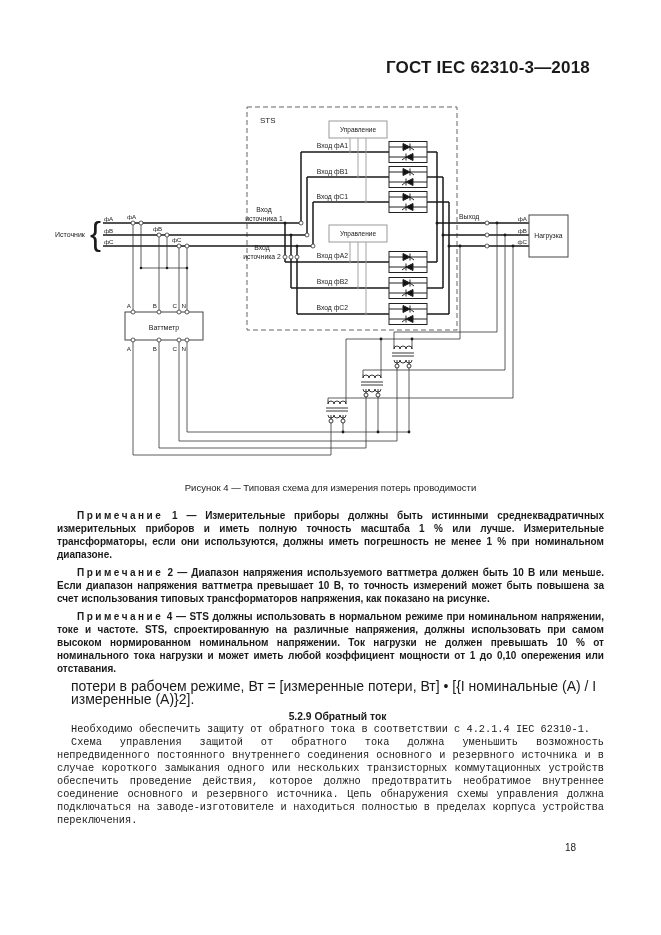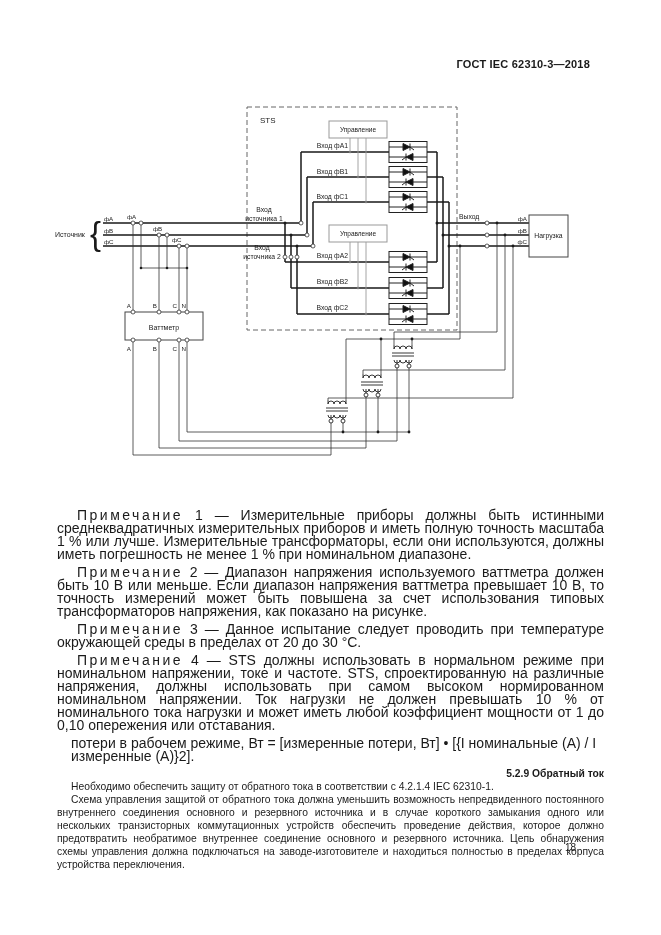--- a/index.html
+++ b/index.html
@@ -3,36 +3,36 @@
 <meta charset="utf-8">
 <style>
   html,body { margin:0; padding:0; background:#e8e8e8; }
   .page {
     position:relative; width:661px; height:935px; margin:0 auto;
     background:#ffffff; font-family:"Liberation Sans", sans-serif; color:#1a1a1a;
     overflow:hidden;
   }
   .header {
     position:absolute; top:58px; right:71px;
-    font-size:11px; font-weight:bold; letter-spacing:0.2px;text-align:right;
+    font-size:17px; font-weight:bold; letter-spacing:0.2px;text-align:right;
   }
   .diagram { position:absolute; top:95px; left:0; }
   .caption {
     position:absolute; top:482px; left:57px; width:547px;
     text-align:center; font-size:9.5px;
   }
   .textblock {
     position:absolute; top:509px; left:57px; width:547px;
     text-align:justify;
   }
-  .note { font-size:14px; line-height:13px; margin:0 0 5px 0; text-indent:20px; }
+  .note { font-size:10px; line-height:13px; margin:0 0 5px 0; text-indent:20px;font-weight:bold; }
   .note-label { letter-spacing:2.5px; }
   .formula { font-size:14px; line-height:13px; margin:0 0 4px 0; text-align:left; padding-left:14px; }
-  .heading { font-size:10.3px; line-height:13px; font-weight:bold; margin:2px 0 0 0; text-indent:14px; text-align:right; }
-  .body-para { font-size:10.3px; line-height:13px; margin:0; text-indent:14px; }
+  .heading { font-size:10.3px; line-height:13px; font-weight:bold; margin:2px 0 0 0; text-indent:14px; text-align:center; }
+  .body-para { font-size:10.3px; line-height:13px; margin:0; text-indent:14px;font-family:Liberation Mono, monospace; }
   .pagenum { position:absolute; top:842px; left:565px; font-size:10px; }
   svg text { fill:#1a1a1a; }
 </style>
 </head>
 <body>
 
 <div class="page">
 
   <div class="header">ГОСТ IEC 62310-3—2018</div>
 
@@ -273,25 +273,25 @@
     <text x="459" y="219" font-size="6.8">Выход</text>
     <g font-size="6.2" text-anchor="end">
       <text x="527" y="221">фА</text>
       <text x="527" y="233">фВ</text>
       <text x="527" y="244">фС</text>
     </g>
     <rect x="529" y="215" width="39" height="42" fill="#fff" stroke="#444" stroke-width="1"></rect>
     <text x="548.5" y="238" font-size="6.8" text-anchor="middle">Нагрузка</text>
   </svg>
 
+  <div class="caption">Рисунок 4 — Типовая схема для измерения потерь проводимости</div>
 
   <div class="textblock">
     <p class="note"><span class="note-label">Примечание</span>&nbsp;<span>1</span>&nbsp;<span>— Измерительные приборы должны быть истинными среднеквадратичных измерительных приборов и иметь полную точность масштаба 1 % или лучше. Измерительные трансформаторы, если они используются, должны иметь погрешность не менее 1 % при номинальном диапазоне.</span></p>
     <p class="note"><span class="note-label">Примечание</span>&nbsp;<span>2</span>&nbsp;<span>— Диапазон напряжения используемого ваттметра должен быть 10 В или меньше. Если диапазон напряжения ваттметра превышает 10 В, то точность измерений может быть повышена за счет использования типовых трансформаторов напряжения, как показано на рисунке.</span></p>
-    <p class="note"><span class="note-label">Примечание</span>&nbsp;<span>3</span>&nbsp;<span>— Данное испытание следует проводить при температуре окружающей среды в пределах от 20 до 30 °С.</span></p>
     <p class="note"><span class="note-label">Примечание</span>&nbsp;<span>4</span>&nbsp;<span>— STS должны использовать в нормальном режиме при номинальном напряжении, токе и частоте. STS, спроектированную на различные напряжения, должны использовать при самом высоком нормированном номинальном напряжении. Ток нагрузки не должен превышать 10 % от номинального тока нагрузки и может иметь любой коэффициент мощности от 1 до 0,10 опережения или отставания.</span></p>
     <p class="formula">потери в рабочем режиме, Вт = [измеренные потери, Вт] • [{I номинальные (А) / I измеренные (А)}2].</p>
     <p class="heading">5.2.9 Обратный ток</p>
     <p class="body-para">Необходимо обеспечить защиту от обратного тока в соответствии с 4.2.1.4 IEC 62310-1.</p>
     <p class="body-para">Схема управления защитой от обратного тока должна уменьшить возможность непредвиденного постоянного внутреннего соединения основного и резервного источника и в случае короткого замыкания одного или нескольких транзисторных коммутационных устройств обеспечить проведение действия, которое должно предотвратить необратимое внутреннее соединение основного и резервного источника. Цепь обнаружения схемы управления должна подключаться на заводе-изготовителе и находиться полностью в пределах корпуса устройства переключения.</p>
   </div>
 
   <div class="pagenum">18</div>
 </div>
 

